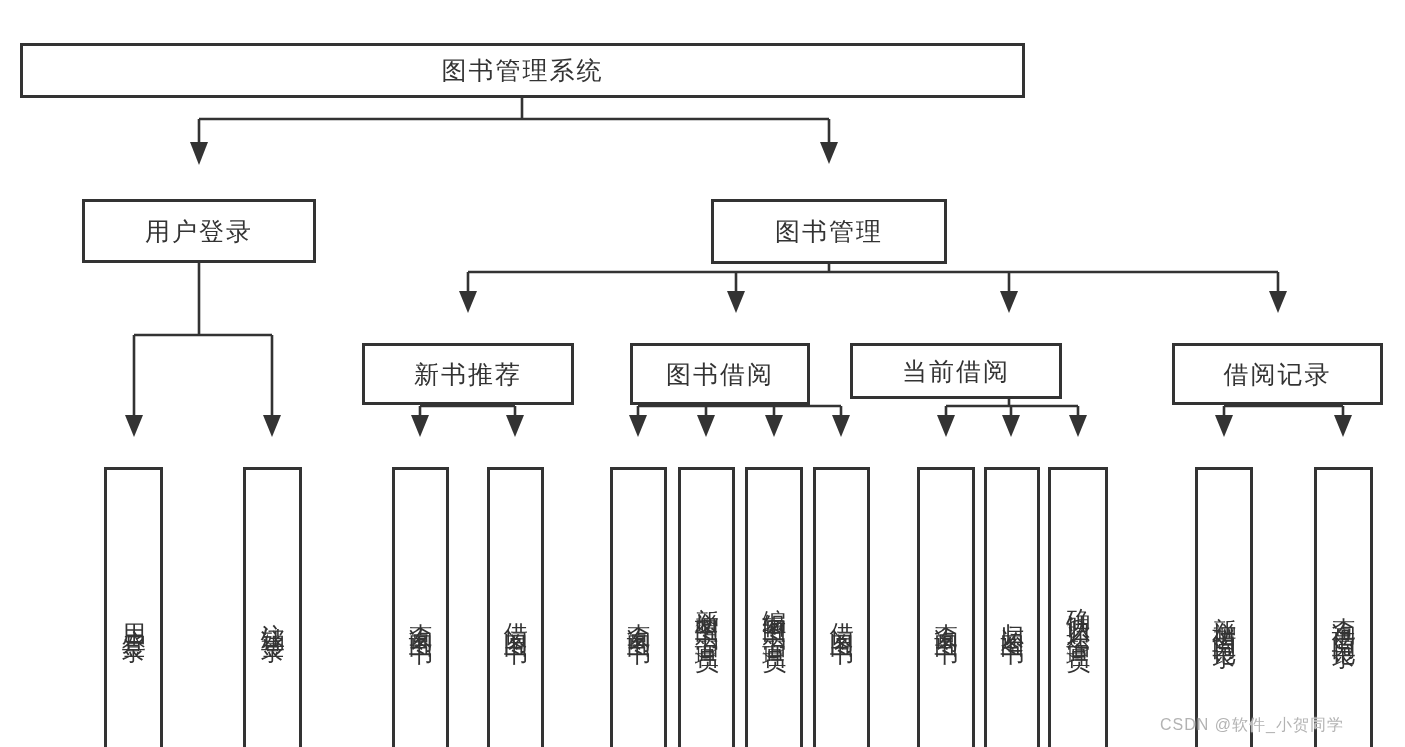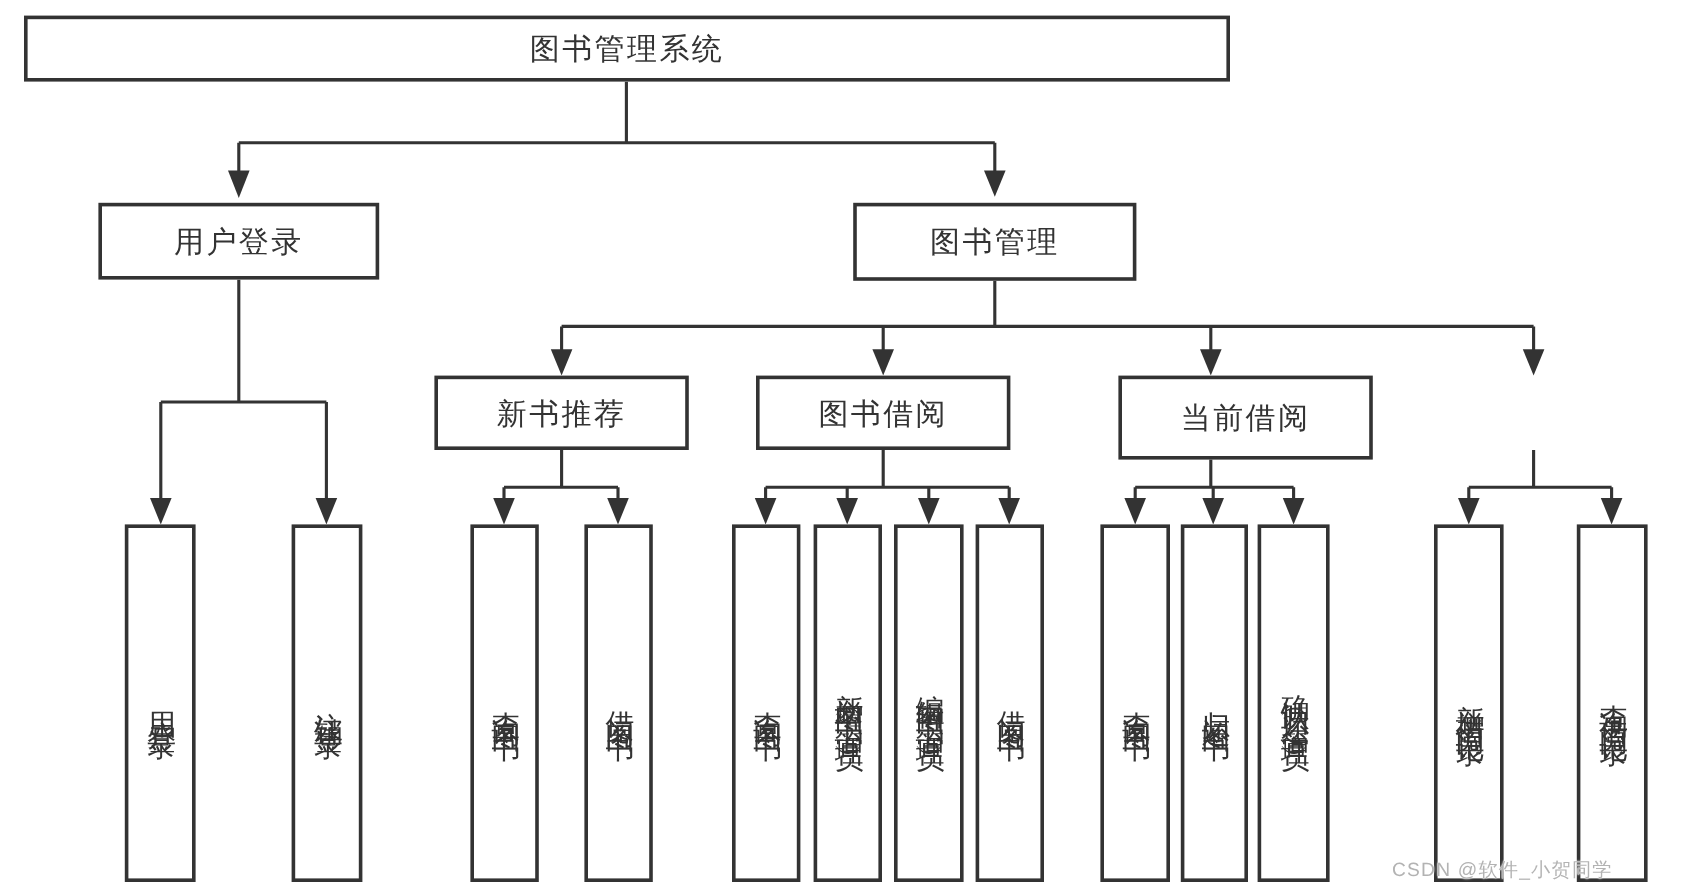--- a/index.html
+++ b/index.html
@@ -18,20 +18,21 @@
     width: 1405px; height: 747px;
   }
   .node {
     position: absolute;
     background: #ffffff;
     border: 3px solid #333333;
     box-sizing: border-box;
     display: flex;
     align-items: center;
     justify-content: center;
+    margin-top: 30px;
   }
   .h-label {
     font-size: 25px;
     letter-spacing: 2px;
     color: #333333;
     white-space: nowrap;
   }
   .leaf .v-label {
     writing-mode: vertical-rl;
     text-orientation: mixed;
@@ -97,25 +98,28 @@
   <div class="node" style="left:82px; top:169px; width:234px; height:64px;">
     <span class="h-label">用户登录</span>
   </div>
   <div class="node" style="left:711px; top:169px; width:236px; height:65px;justify-content:center;">
     <span class="h-label">图书管理</span>
   </div>
 
   <div class="node" style="left:362px; top:313px; width:212px; height:62px;align-items:center;">
     <span class="h-label">新书推荐</span>
   </div>
-  <div class="node" style="left:630px; top:313px; width:212px; height:62px;text-align:center;">
+  <div class="node" style="left:630px; top:313px; width:180px; height:62px;text-align:center;">
     <span class="h-label">图书借阅</span>
   </div>
-  <div class="node" style="left:932px; top:313px; width:212px; height:70px;">
+  <div class="node" style="left:850px; top:313px; width:212px; height:56px;">
     <span class="h-label">当前借阅</span>
+  </div>
+  <div class="node" style="left:1172px; top:313px; width:211px; height:62px;">
+    <span class="h-label">借阅记录</span>
   </div>
 
   <div class="node leaf" style="left:104px; top:437px; width:59px; height:298px;">
     <span class="v-label">用户登录</span>
   </div>
   <div class="node leaf" style="left:243px; top:437px; width:59px; height:298px;">
     <span class="v-label">注销登录</span>
   </div>
 
   <div class="node leaf" style="left:392px; top:437px; width:57px; height:298px;">

